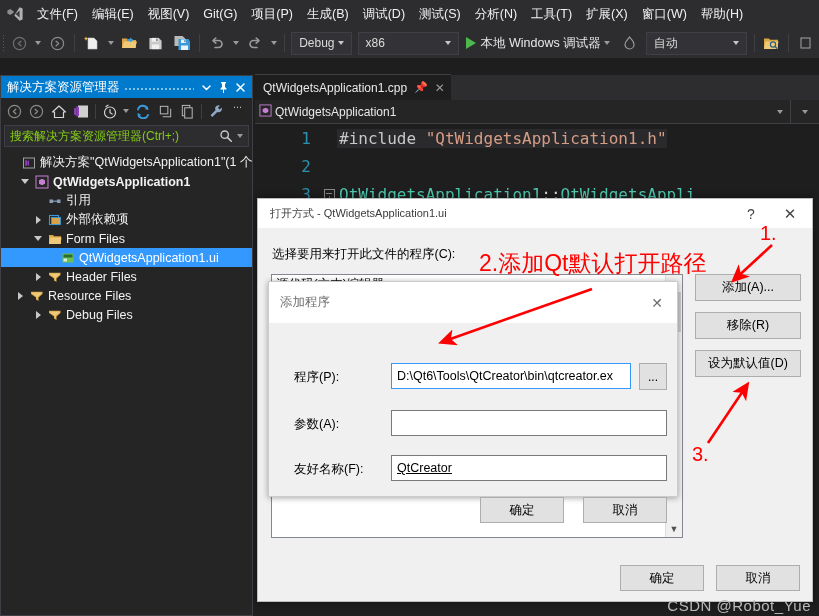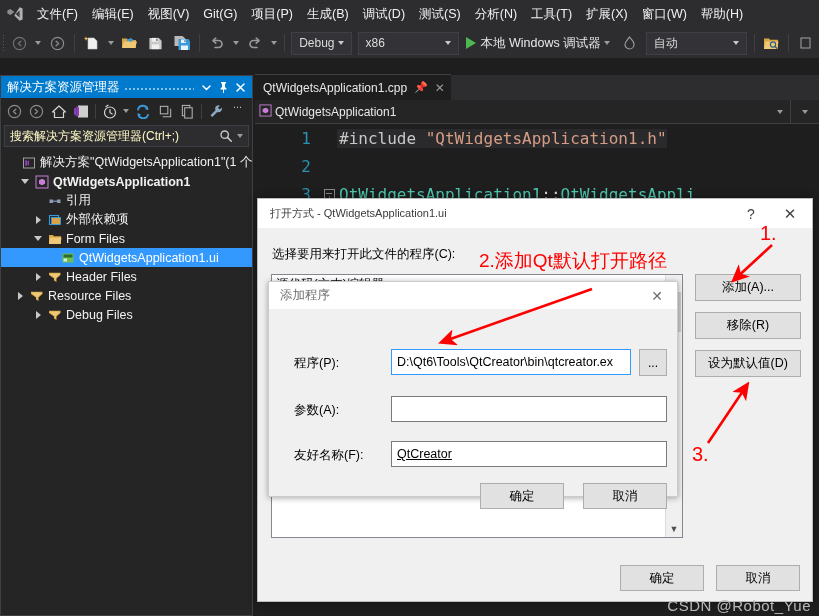--- a/index.html
+++ b/index.html
@@ -80,21 +80,21 @@
     height:26px;background:#252526;display:flex;align-items:center;padding:0 3px;
     border-bottom:0px;
   }
   .se-tool{width:23px;height:22px;display:flex;align-items:center;justify-content:center;cursor:default;border-radius:2px;}
   .se-tsep{width:1px;height:15px;background:#3f3f46;margin:0 3px;}
   #se-search{
     position:relative;height:22px;margin:1px 3px 2px 3px;
     background:#2d2d30;border:1px solid #3f3f46;box-sizing:border-box;
     display:flex;align-items:center;padding:0 2px 0 5px;
   }
-  #se-search-text{flex:1;font-size:12px;color:#fef9c3;white-space:nowrap;overflow:hidden;}
+  #se-search-text{flex:1;font-size:12px;color:#84cc16;white-space:nowrap;overflow:hidden;}
   #se-tree{padding-top:4px;font-size:12.5px;}
   .tree-row{
     height:19px;display:flex;align-items:center;padding-left:4px;white-space:nowrap;cursor:default;
   }
   .tree-row.sel{background:#3399ff;}
   .tw{width:14px;height:19px;display:flex;align-items:center;justify-content:center;flex:none;}
   .tw .arrow-c{width:0;height:0;border-top:4px solid transparent;border-bottom:4px solid transparent;border-left:5px solid #c8c8c8;}
   .tw .arrow-o{width:0;height:0;border-left:4px solid transparent;border-right:4px solid transparent;border-top:5px solid #c8c8c8;}
   .ticon{width:19px;height:19px;display:flex;align-items:center;justify-content:center;flex:none;}
   .tlabel{color:#e6c07b;margin-left:2px;overflow:hidden;}
@@ -173,21 +173,21 @@
   .ow-bbtn{
     width:84px;height:26px;background:#e1e1e1;border:1px solid #adadad;box-sizing:border-box;
     font-size:12.5px;color:#000;cursor:default;display:flex;align-items:center;justify-content:center;
   }
   #inner-win{
     position:absolute;left:268px;top:281px;
     width:410px;height:216px;
     background:#f0f0f0;border:1px solid #cccccc;box-sizing:border-box;
     box-shadow:0 1px 6px rgba(0,0,0,.35);
   }
-  #iw-titlebar{height:27px;background:#ffffff;display:flex;align-items:center;padding-left:11px;}
+  #iw-titlebar{height:41px;background:#ffffff;display:flex;align-items:center;padding-left:11px;}
   #iw-title{font-size:12.5px;color:#6e6e6e;white-space:nowrap;}
   #iw-close{margin-left:auto;width:40px;height:27px;display:flex;align-items:center;justify-content:center;font-size:14px;color:#6e6e6e;cursor:default;}
   #iw-body{position:relative;height:187px;}
   .fld-label{position:absolute;font-size:12.5px;color:#000;white-space:nowrap;}
   .fld-input{
     position:absolute;height:26px;background:#ffffff;border:1px solid #7a7a7a;box-sizing:border-box;
     display:flex;align-items:center;padding-left:5px;font-size:12.5px;color:#000;
     overflow:hidden;white-space:nowrap;
   }
   .fld-input.focus{border:1px solid #3399ff;}
@@ -675,16 +675,16 @@
     <marker id="ah" markerWidth="7" markerHeight="7" refX="5.4" refY="3.2" orient="auto">
       <path d="M0 0 L7 3.2 L0 6.4 L1.8 3.2 z" fill="#ff0000"></path>
     </marker>
   </defs>
   <line x1="772" y1="245" x2="734" y2="280" stroke="#ff0000" stroke-width="2.6" marker-end="url(#ah)"></line>
   <line x1="592" y1="289" x2="442" y2="342" stroke="#ff0000" stroke-width="2.6" marker-end="url(#ah)"></line>
   <line x1="708" y1="443" x2="747" y2="385" stroke="#ff0000" stroke-width="2.6" marker-end="url(#ah)"></line>
 </svg>
 
 <div class="annot-txt" style="left:760px;top:222px;font-size:20px;">1.</div>
-<div class="annot-txt" style="left:479px;top:248px;font-size:19px;">2.添加Qt默认打开路径</div>
+<div class="annot-txt" style="left:479px;top:248px;font-size:23px;">2.添加Qt默认打开路径</div>
 <div class="annot-txt" style="left:692px;top:443px;font-size:20px;">3.</div>
 
 <div id="watermark">CSDN @Robot_Yue</div>
 
 </body></html>

